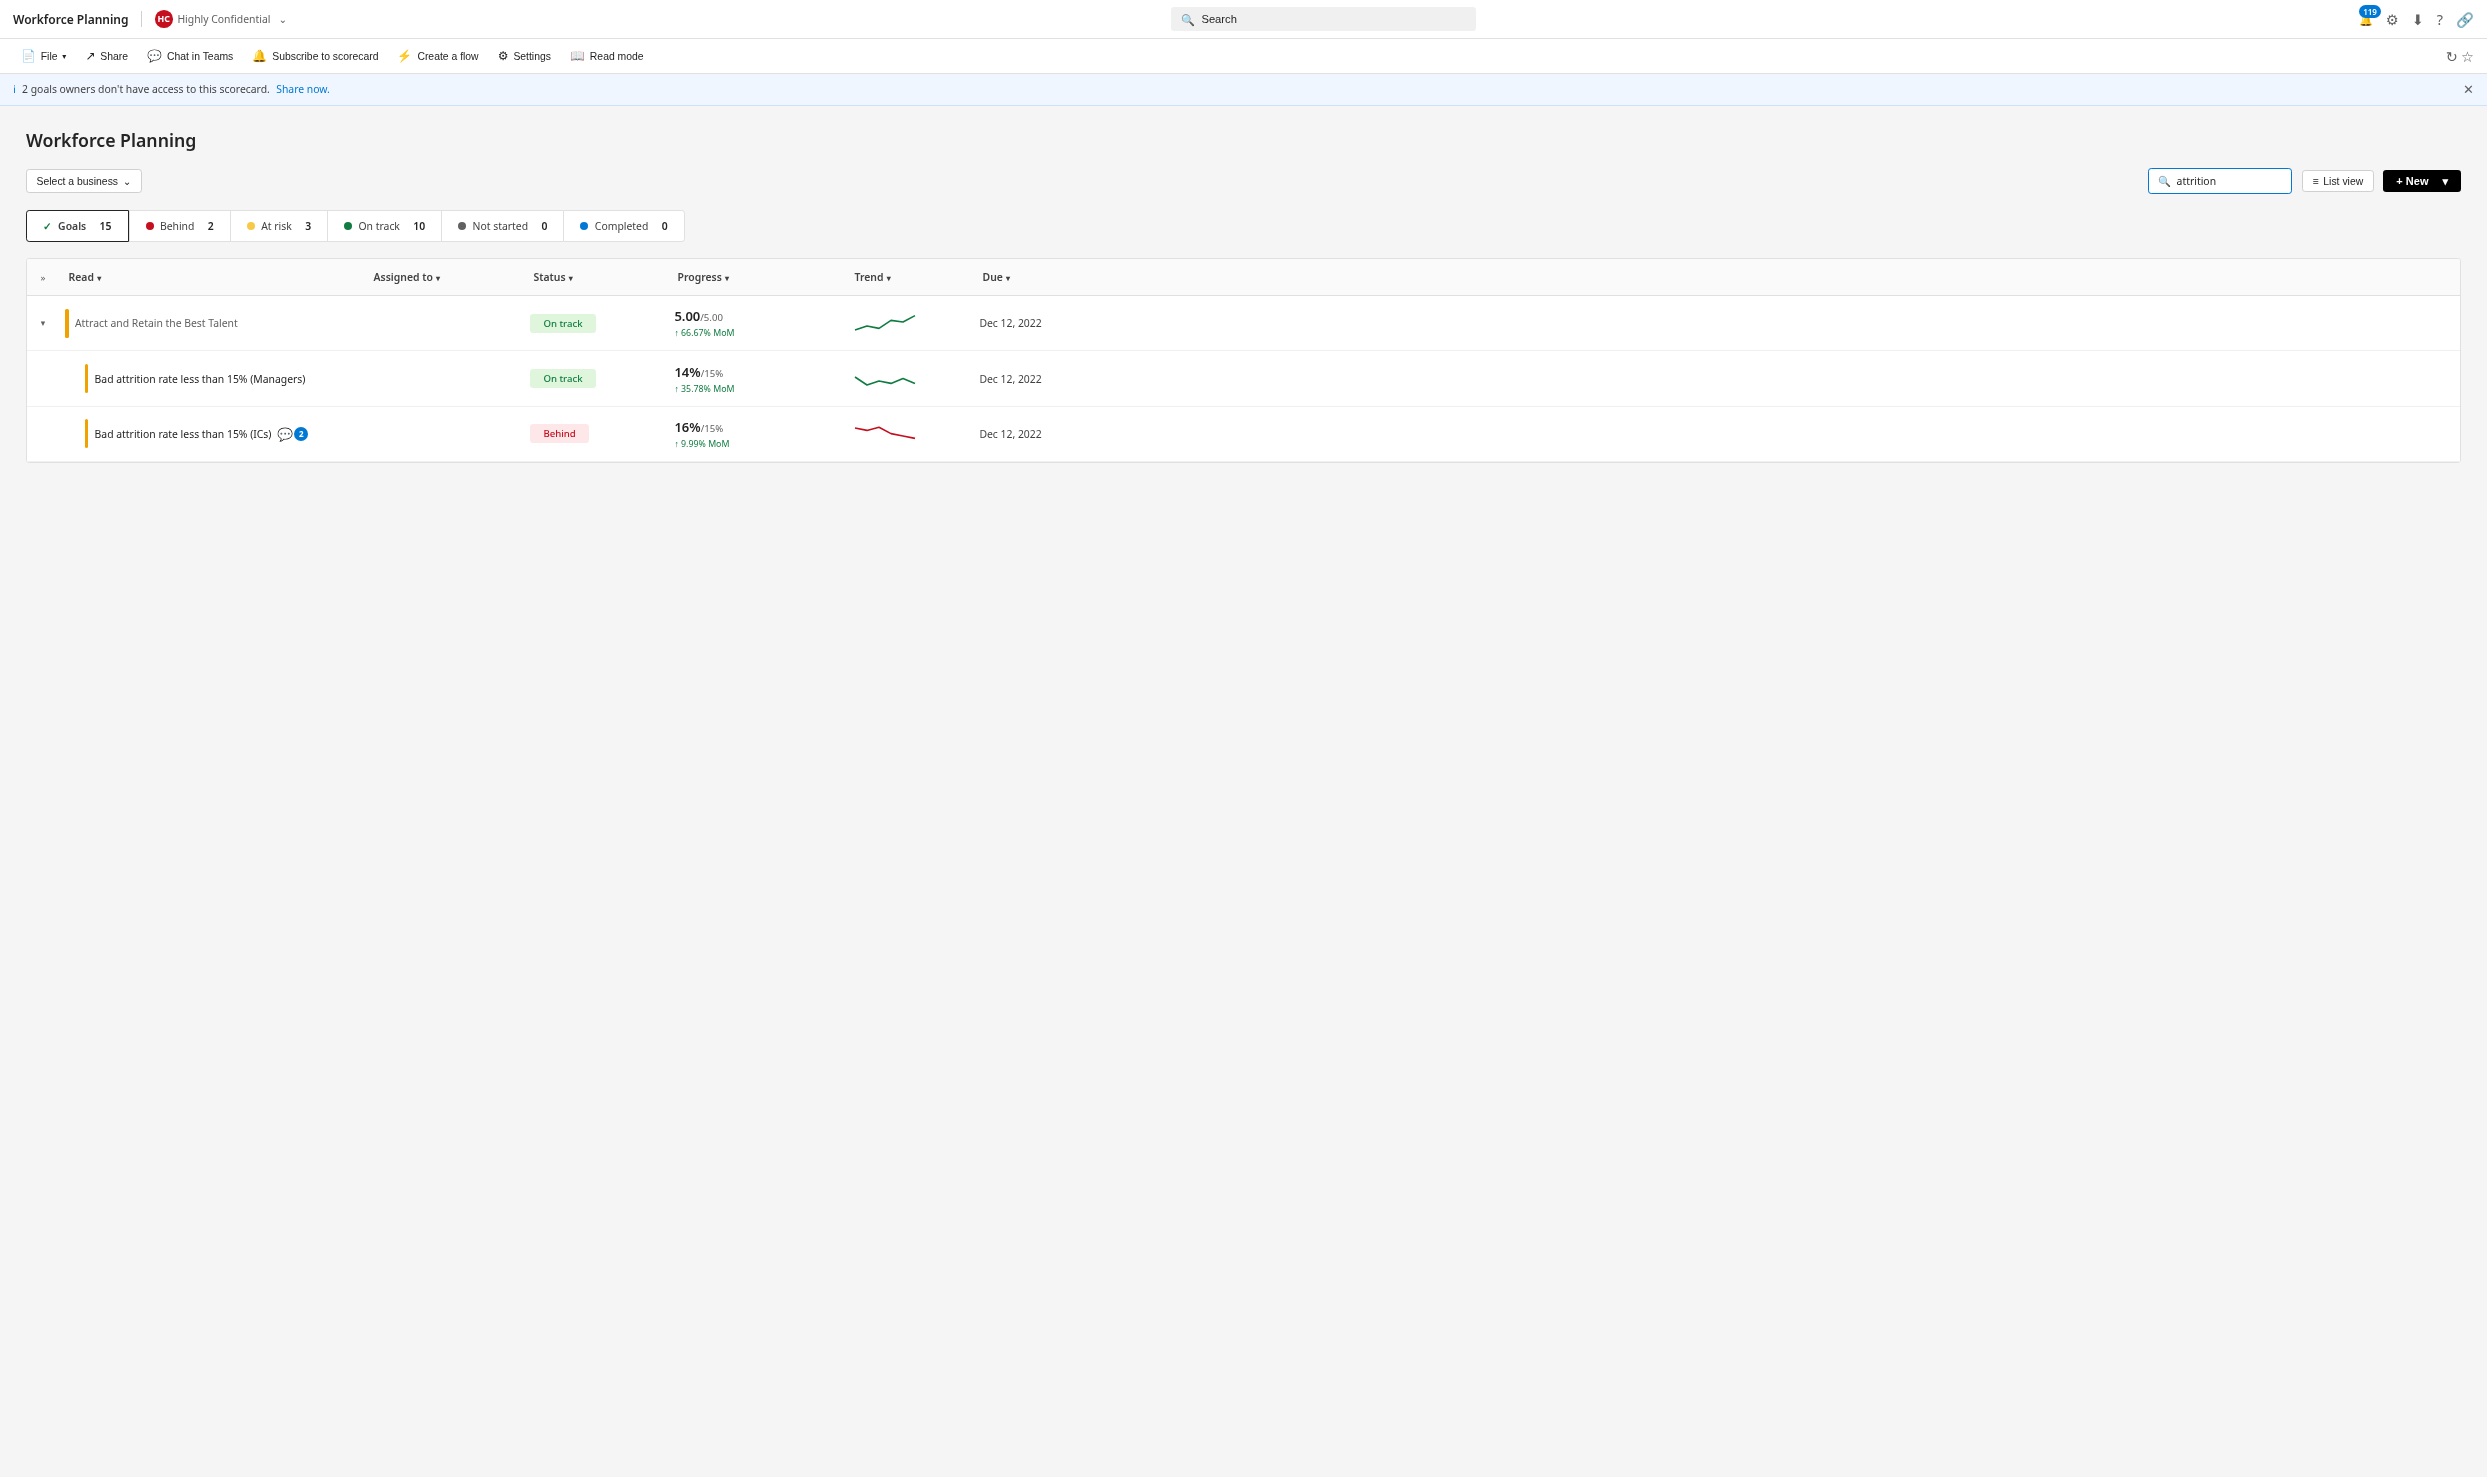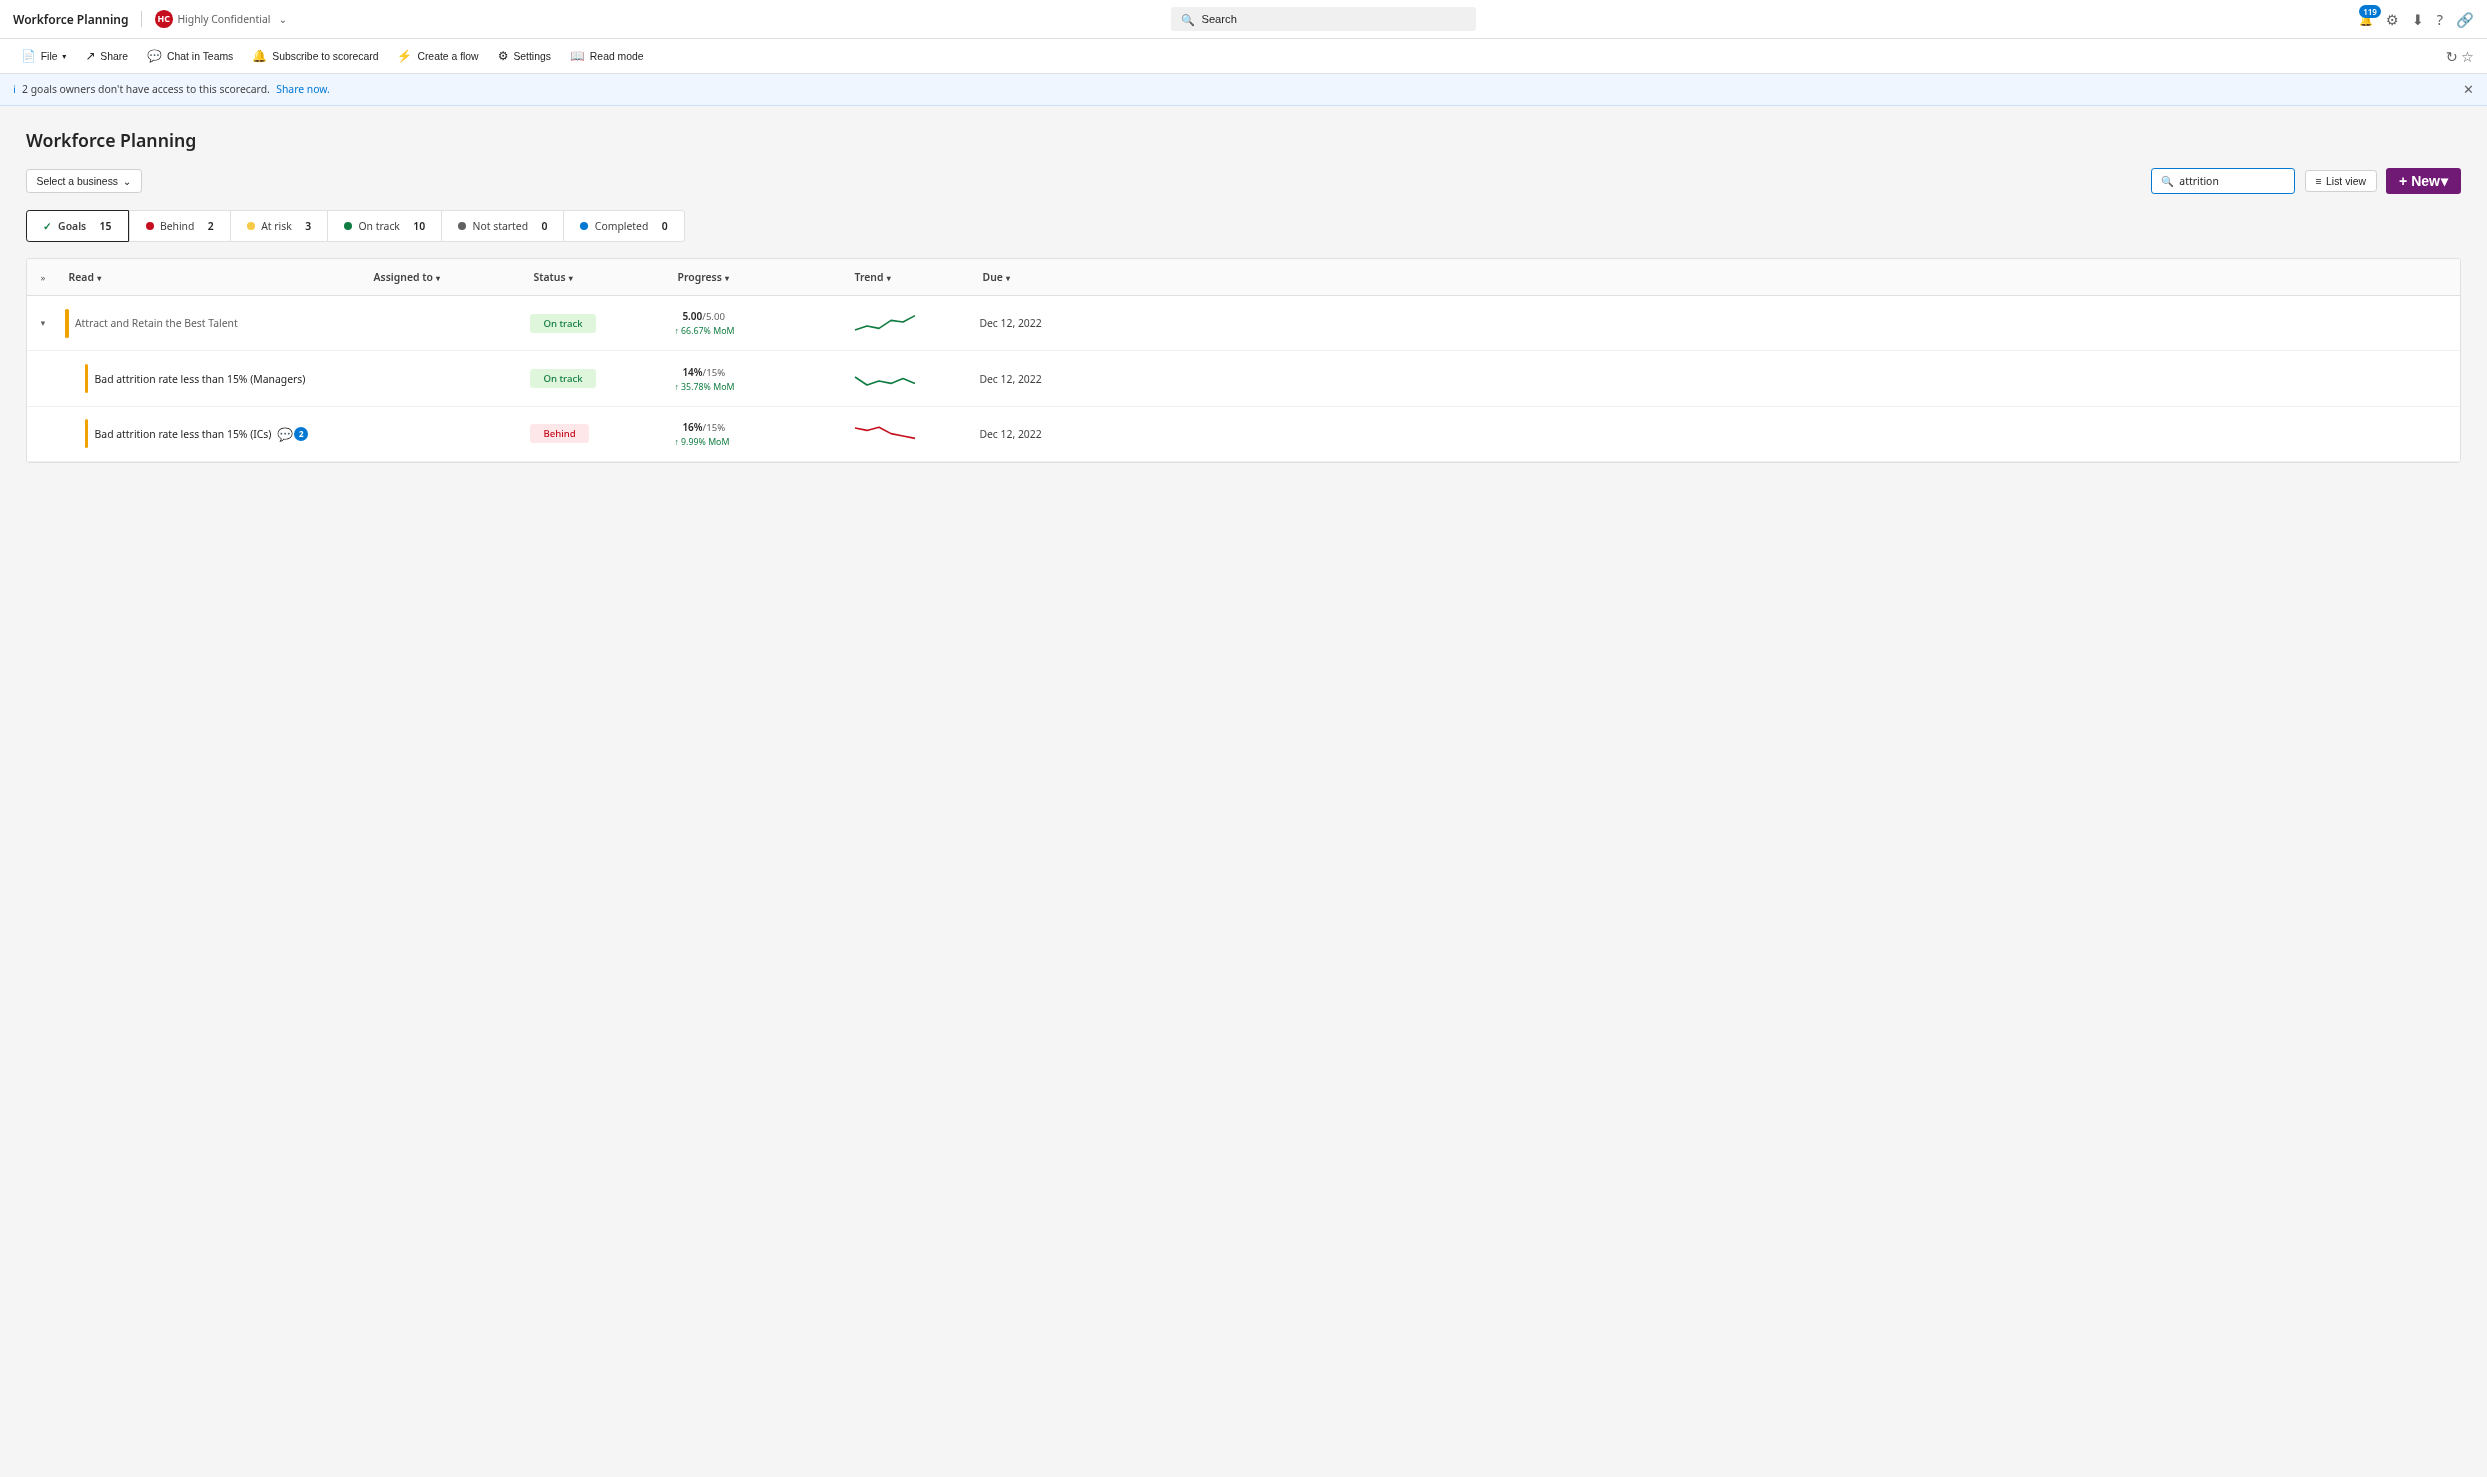--- a/index.html
+++ b/index.html
@@ -61,23 +61,23 @@
       display: flex; align-items: center; gap: 4.8px; padding: 4.8px 9.6px;
       border: 0.8px solid #0078d4; background: #fff; border-radius: 3.2px; min-width: 144px;
       font-size: 10.4px; color: #242424;
     }
     .view-btn {
       display: flex; align-items: center; gap: 4.8px; padding: 4.8px 9.6px;
       border: 0.8px solid #d0d0d0; background: #fff; border-radius: 3.2px; cursor: pointer;
       font-size: 10.4px; color: #242424;
     }
     .new-btn {
-      display: flex; align-items: center; gap: 1px; padding: 4.8px 13px;
-      border: none; background: #701a75; border-radius: 3.2px; cursor: pointer;
-      font-size: 14px; color: #fff; font-weight: 600;
+      display: flex; align-items: center; gap: 14px; padding: 4.8px 13px;
+      border: none; background: #000000; border-radius: 3.2px; cursor: pointer;
+      font-size: 11px; color: #fff; font-weight: 600;
     }
 
     
     .stats-row { display: flex; align-items: center; gap: 0; margin-top: 16px; flex-wrap: wrap; }
     .stat-item {
       display: flex; align-items: center; gap: 6.4px; padding: 8px 16px;
       border: 0.8px solid #e0e0e0; background: #fff; font-size: 10.4px; cursor: pointer;
       white-space: nowrap;
     }
     .stat-item:first-child { border-radius: 3.2px 0 0 3.2px; border-right: none; }
@@ -111,21 +111,21 @@
     .row-name { display: flex; align-items: center; gap: 6.4px; padding: 9.6px 6.4px; font-size: 10.4px; }
     .row-left-bar { width: 3.2px; height: 29px; border-radius: 1.6px; flex-shrink: 0; }
     .row-assigned { padding: 9.6px 6.4px; font-size: 10.4px; color: #616161; }
     .row-status { padding: 9.6px 6.4px; }
     .status-pill {
       display: inline-block; padding: 3.2px 13px; border-radius: 3.2px; font-size: 9.6px; font-weight: 500;
     }
     .status-ontrack { background: #dff6dd; color: #107c41; }
     .status-behind { background: #fde7e9; color: #c50f1f; }
     .row-progress { padding: 9.6px 6.4px; font-size: 10.4px; }
-    .progress-main { font-size: 10px; font-weight: 600; margin-left: 8px; }
+    .progress-main { font-size: 13px; font-weight: 600; }
     .progress-target { font-size: 9.6px; color: #616161; }
     .progress-mom { font-size: 8.8px; color: #107c41; }
     .row-trend { padding: 9.6px 6.4px; }
     .row-due { padding: 9.6px 6.4px; font-size: 10.4px; color: #424242; }
 
     
     .trend-svg { width: 72px; height: 32px; }
 
     .comment-badge {
       display: inline-flex; align-items: center; justify-content: center;

